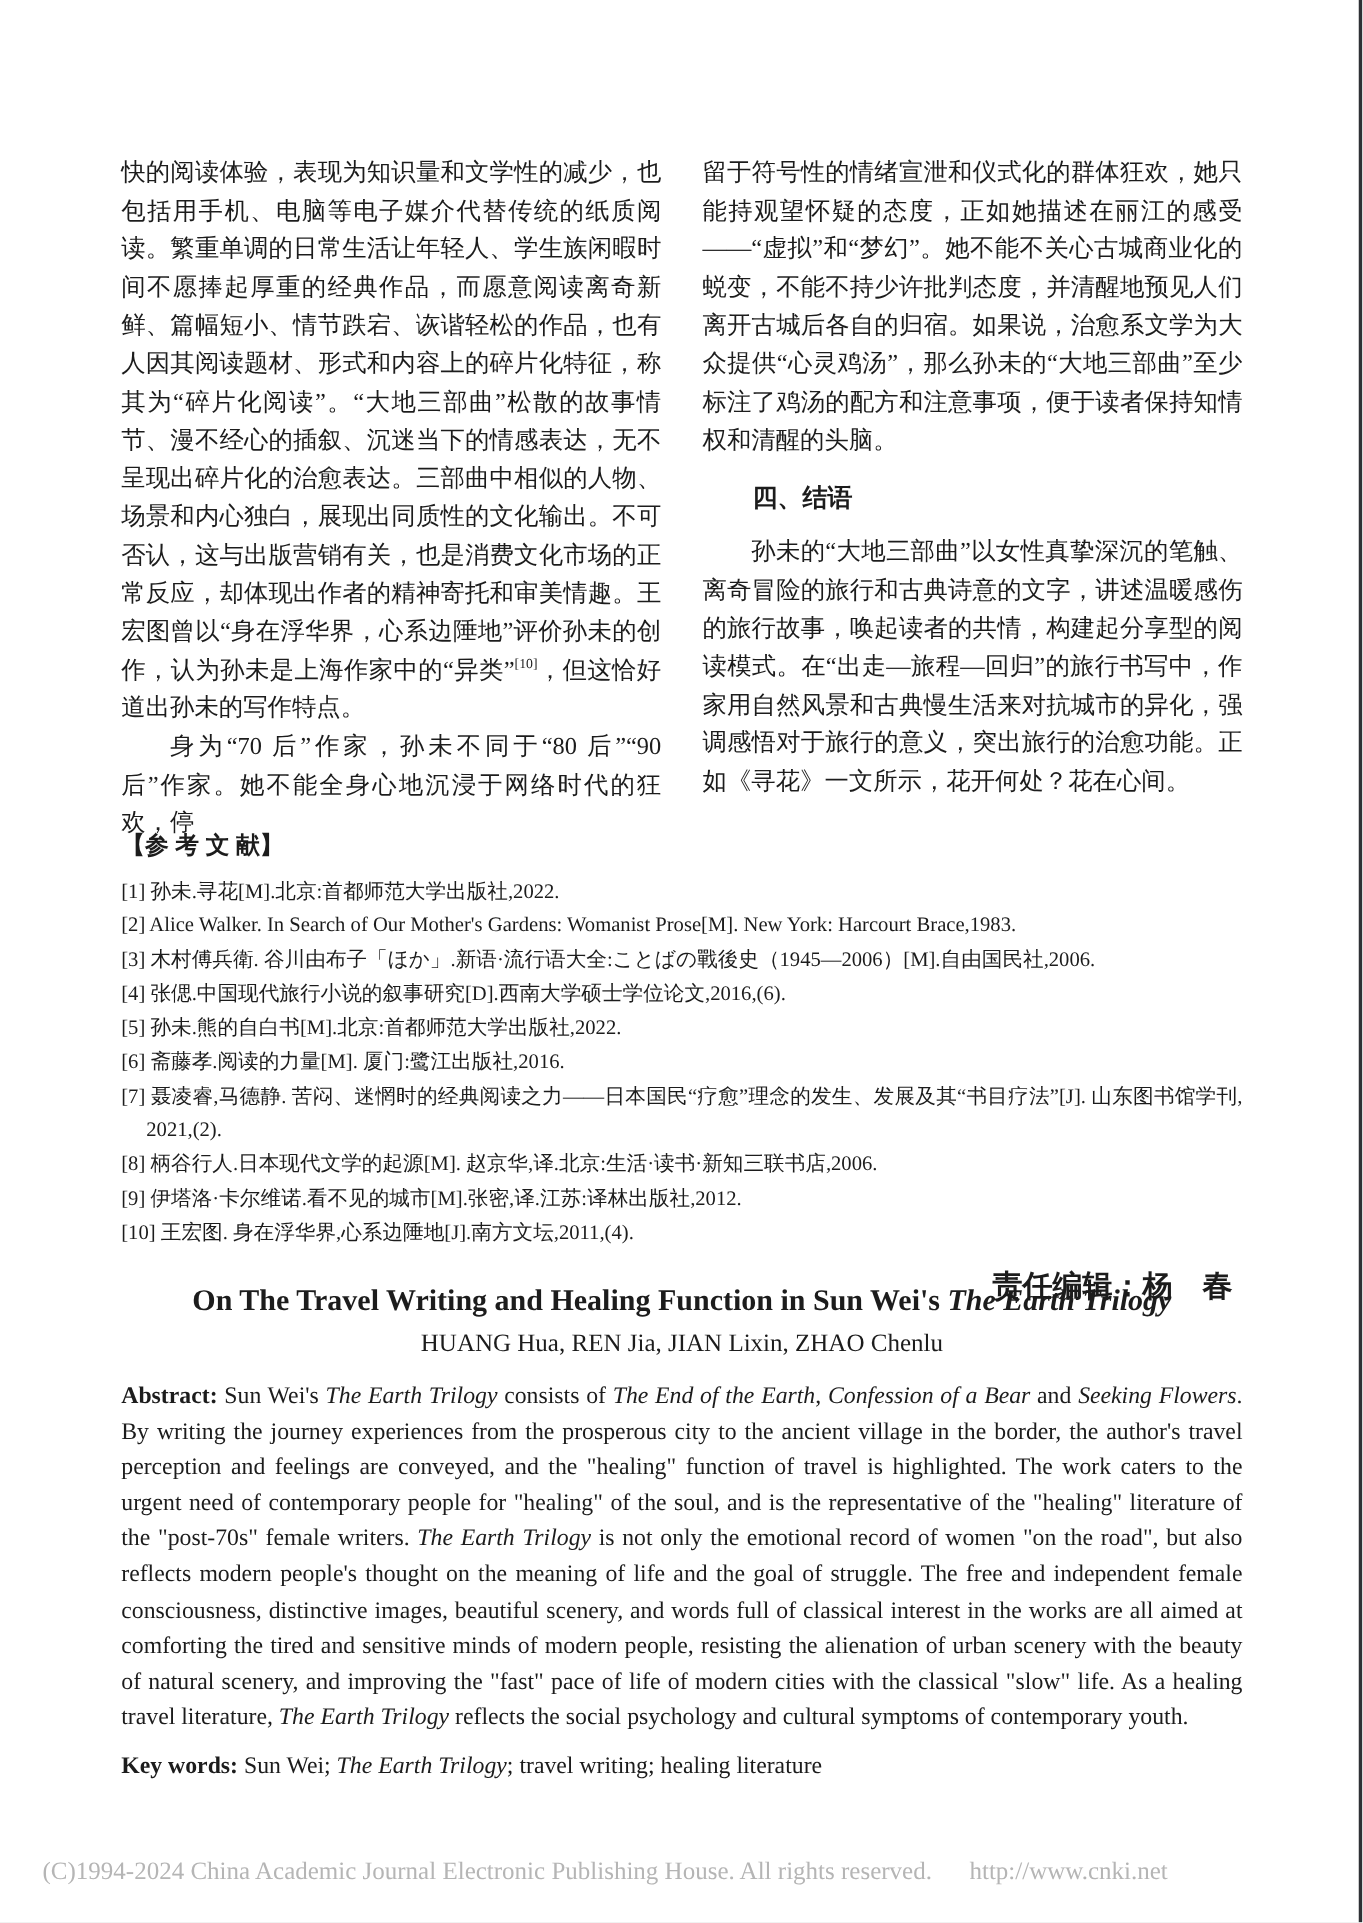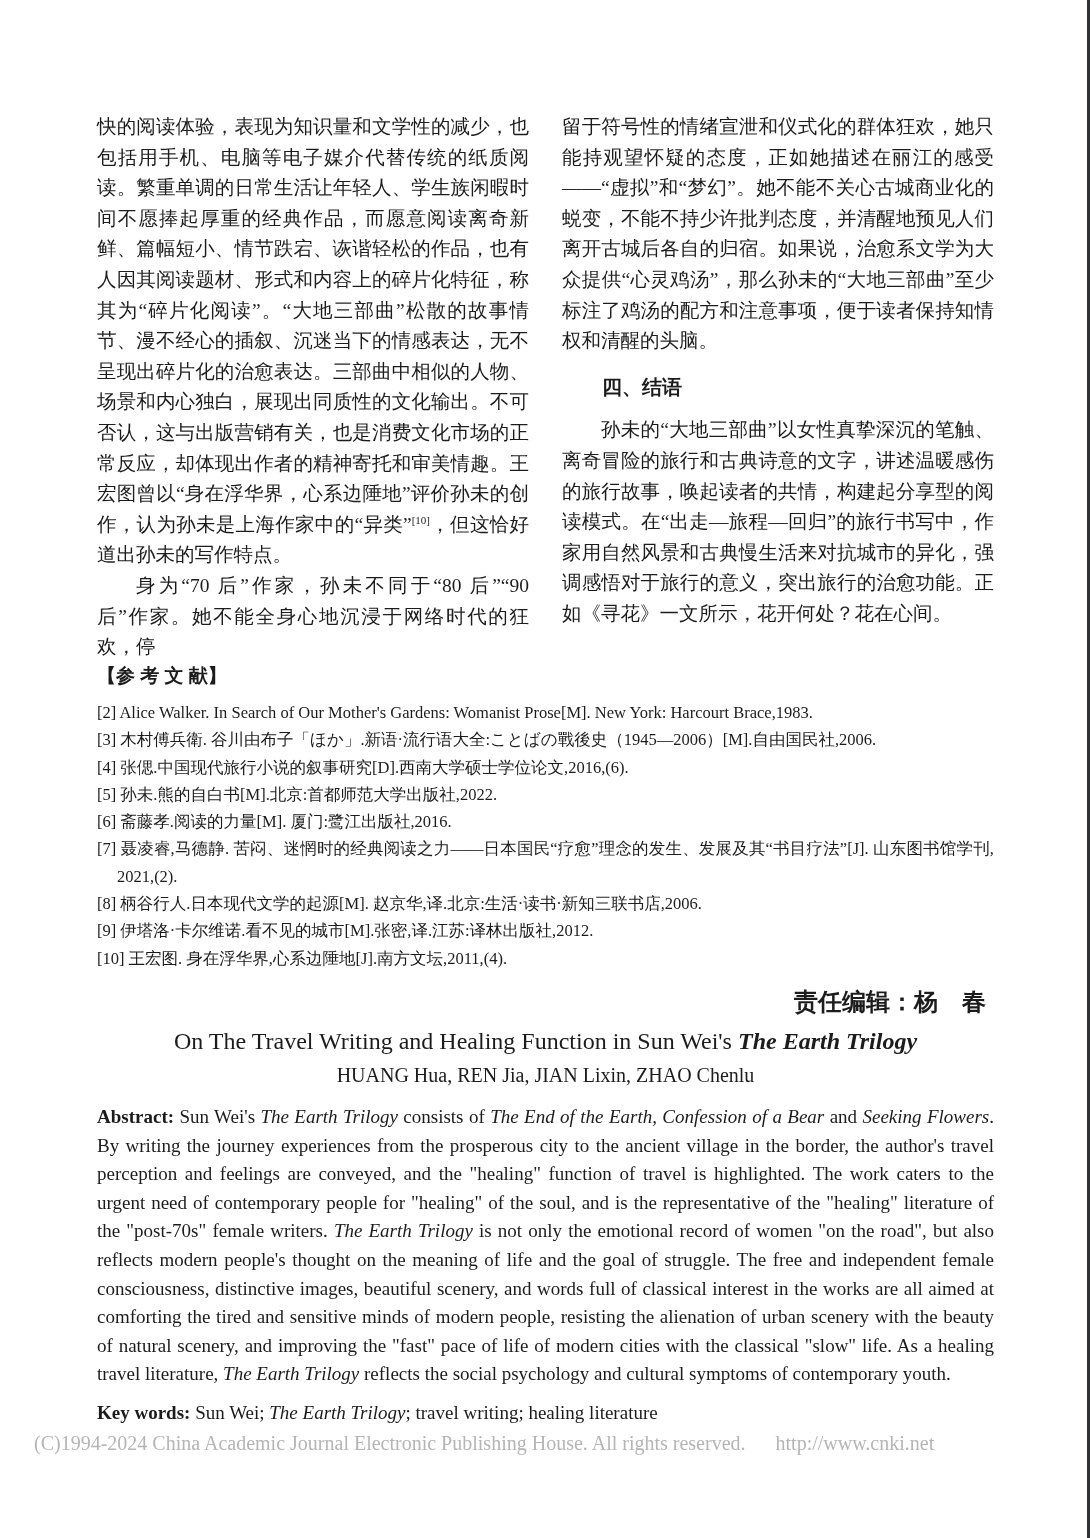--- a/index.html
+++ b/index.html
@@ -3,21 +3,21 @@
 <meta charset="utf-8">
 <style>
   html,body { margin:0; padding:0; background:#e8e8e8; }
   #page {
     position:relative; width:1090px; height:1538px; background:#ffffff;
     overflow:hidden; font-family:"Liberation Serif","DejaVu Serif",serif; color:#1c1c1c;
   }
   .edge-line { position:absolute; right:0; top:0; width:3px; height:1538px; background:#2e3135; }
 
   
-  .columns { position:absolute; left:97px; top:112px; width:897px; display:flex; gap:33px; }
+  .columns { position:absolute; left:97px; top:124px; width:897px; display:flex; gap:33px; }
   .col { width:432px; }
   .cn { font-size:19.5px; line-height:30.6px; text-align:justify; }
   .cn p { margin:0; }
   .indent { text-indent:2em; }
   sup.cite { font-size:11px; vertical-align:super; line-height:0; }
   .cn-heading {
     font-family:"Liberation Sans","DejaVu Sans",sans-serif; font-weight:bold;
     font-size:20px; margin:15px 0 13px 0; text-indent:2em; text-align:left;
   }
 
@@ -38,21 +38,21 @@
 
   
   .english { position:absolute; left:97px; top:1026px; width:897px; }
   .en-title { text-align:center; font-weight:bold; font-size:24px; line-height:30px; margin:0; }
   .en-authors { text-align:center; font-size:20px; margin:8px 0 0 0; }
   .en-abstract { margin:16px 0 10px 0; font-size:19px; line-height:28.6px; text-align:justify; }
   .en-keywords { margin:0; font-size:19px; line-height:28.6px; text-align:left; }
 
   
   .page-number { position:absolute; left:97px; top:1420px; width:897px; text-align:right; padding-right:14px; font-size:19px; letter-spacing:1px; }
-  .footer { position:absolute; left:34px; top:1432px; width:1020px; font-size:20px; color:#b5b5b5; white-space:nowrap; }
+  .footer { position:absolute; left:34px; top:1486px; width:1020px; font-size:20px; color:#b5b5b5; white-space:nowrap; }
   .footer .url { margin-left:30px; }
 </style>
 </head>
 <body>
 
 <div id="page">
 
   <div class="columns">
     <div class="col cn">
       <p><span>快的阅读体验，表现为知识量和文学性的减少，也包括用手机、电脑等电子媒介代替传统的纸质阅读。繁重单调的日常生活让年轻人、学生族闲暇时间不愿捧起厚重的经典作品，而愿意阅读离奇新鲜、篇幅短小、情节跌宕、诙谐轻松的作品，也有人因其阅读题材、形式和内容上的碎片化特征，称其为“碎片化阅读”。“大地三部曲”松散的故事情节、漫不经心的插叙、沉迷当下的情感表达，无不呈现出碎片化的治愈表达。三部曲中相似的人物、场景和内心独白，展现出同质性的文化输出。不可否认，这与出版营销有关，也是消费文化市场的正常反应，却体现出作者的精神寄托和审美情趣。王宏图曾以“身在浮华界，心系边陲地”评价孙未的创作，认为孙未是上海作家中的“异类”</span><sup class="cite">[10]</sup><span>，但这恰好道出孙未的写作特点。</span></p>
@@ -60,34 +60,35 @@
     </div>
     <div class="col cn">
       <p>留于符号性的情绪宣泄和仪式化的群体狂欢，她只能持观望怀疑的态度，正如她描述在丽江的感受——“虚拟”和“梦幻”。她不能不关心古城商业化的蜕变，不能不持少许批判态度，并清醒地预见人们离开古城后各自的归宿。如果说，治愈系文学为大众提供“心灵鸡汤”，那么孙未的“大地三部曲”至少标注了鸡汤的配方和注意事项，便于读者保持知情权和清醒的头脑。</p>
       <div class="cn-heading">四、结语</div>
       <p class="indent">孙未的“大地三部曲”以女性真挚深沉的笔触、离奇冒险的旅行和古典诗意的文字，讲述温暖感伤的旅行故事，唤起读者的共情，构建起分享型的阅读模式。在“出走—旅程—回归”的旅行书写中，作家用自然风景和古典慢生活来对抗城市的异化，强调感悟对于旅行的意义，突出旅行的治愈功能。正如《寻花》一文所示，花开何处？花在心间。</p>
     </div>
   </div>
 
   <div class="refs">
     <div class="refs-heading">【参 考 文 献】</div>
+    <div class="ref-item">[1] 孙未.寻花[M].北京:首都师范大学出版社,2022.</div>
     <div class="ref-item">[2] Alice Walker. In Search of Our Mother's Gardens: Womanist Prose[M]. New York: Harcourt Brace,1983.</div>
     <div class="ref-item">[3] 木村傅兵衛. 谷川由布子「ほか」.新语·流行语大全:ことばの戰後史（1945—2006）[M].自由国民社,2006.</div>
     <div class="ref-item">[4] 张偲.中国现代旅行小说的叙事研究[D].西南大学硕士学位论文,2016,(6).</div>
     <div class="ref-item">[5] 孙未.熊的自白书[M].北京:首都师范大学出版社,2022.</div>
     <div class="ref-item">[6] 斋藤孝.阅读的力量[M]. 厦门:鹭江出版社,2016.</div>
     <div class="ref-item">[7] 聂凌睿,马德静. 苦闷、迷惘时的经典阅读之力——日本国民“疗愈”理念的发生、发展及其“书目疗法”[J]. 山东图书馆学刊, 2021,(2).</div>
     <div class="ref-item">[8] 柄谷行人.日本现代文学的起源[M]. 赵京华,译.北京:生活·读书·新知三联书店,2006.</div>
     <div class="ref-item">[9] 伊塔洛·卡尔维诺.看不见的城市[M].张密,译.江苏:译林出版社,2012.</div>
     <div class="ref-item">[10] 王宏图. 身在浮华界,心系边陲地[J].南方文坛,2011,(4).</div>
     <div class="editor-line">责任编辑：杨　春</div>
   </div>
 
   <div class="english">
-    <h1 class="en-title"><span style="font-weight: normal;">On The Travel Writing and Healing Function in Sun Wei's </span><span style="font-weight: bold; font-style: italic;">The Earth Trilogy</span></h1>
+    <h1 class="en-title"><span style="font-weight: bold;">On The Travel Writing and Healing Function in Sun Wei's </span><span style="font-weight: bold; font-style: italic;">The Earth Trilogy</span></h1>
     <div class="en-authors">HUANG Hua, REN Jia, JIAN Lixin, ZHAO Chenlu</div>
     <p class="en-abstract"><span style="font-weight: bold;">Abstract: </span><span>Sun Wei's </span><span style="font-style: italic;">The Earth Trilogy</span><span> consists of </span><span style="font-style: italic;">The End of the Earth</span><span>, </span><span style="font-style: italic;">Confession of a Bear</span><span> and </span><span style="font-style: italic;">Seeking Flowers</span><span>. By writing the journey experiences from the prosperous city to the ancient village in the border, the author's travel perception and feelings are conveyed, and the "healing" function of travel is highlighted. The work caters to the urgent need of contemporary people for "healing" of the soul, and is the representative of the "healing" literature of the "post-70s" female writers. </span><span style="font-style: italic;">The Earth Trilogy</span><span> is not only the emotional record of women "on the road", but also reflects modern people's thought on the meaning of life and the goal of struggle. The free and independent female consciousness, distinctive images, beautiful scenery, and words full of classical interest in the works are all aimed at comforting the tired and sensitive minds of modern people, resisting the alienation of urban scenery with the beauty of natural scenery, and improving the "fast" pace of life of modern cities with the classical "slow" life. As a healing travel literature, </span><span style="font-style: italic;">The Earth Trilogy</span><span> reflects the social psychology and cultural symptoms of contemporary youth.</span></p>
     <p class="en-keywords"><span style="font-weight: bold;">Key words: </span><span>Sun Wei; </span><span style="font-style: italic;">The Earth Trilogy</span><span>; travel writing; healing literature</span></p>
   </div>
 
 
   <div class="footer">
     <span>(C)1994-2024 China Academic Journal Electronic Publishing House. All rights reserved.</span><span class="url">http://www.cnki.net</span>
   </div>
 

